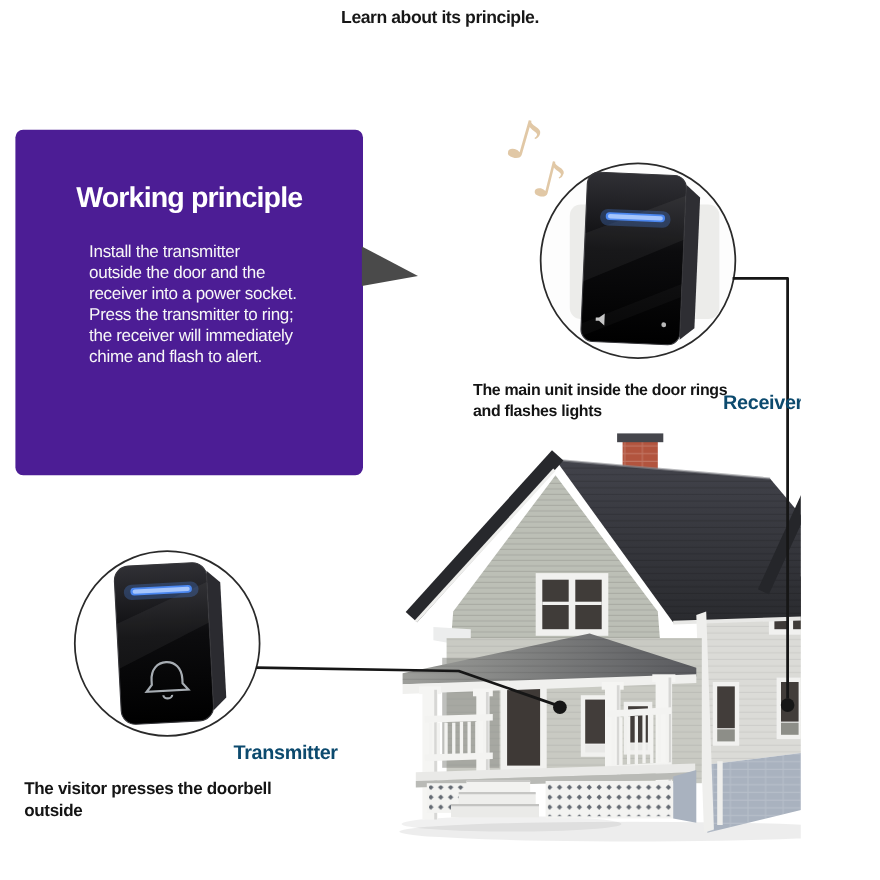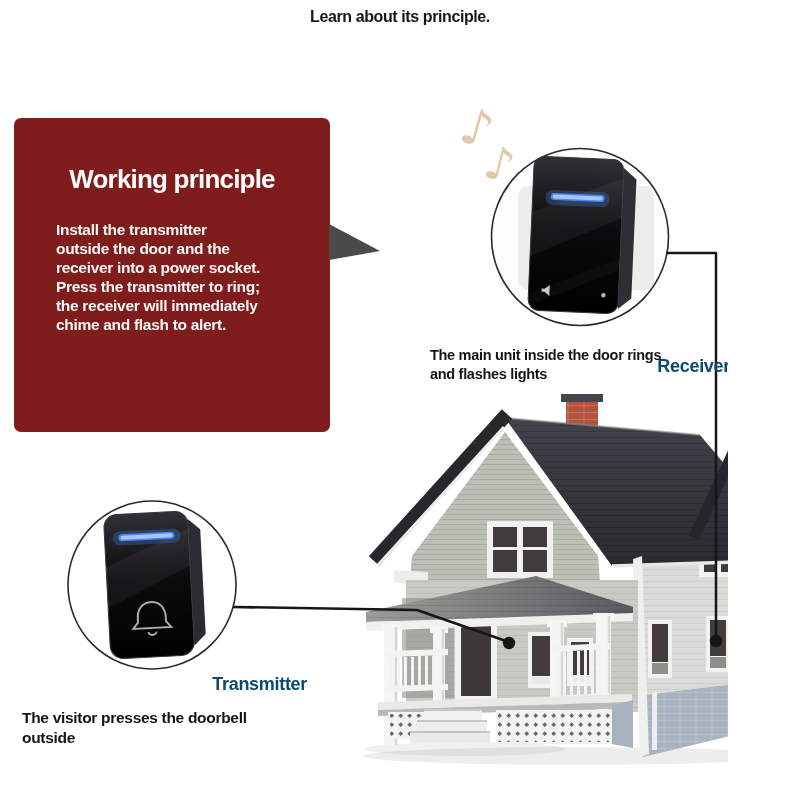--- a/index.html
+++ b/index.html
@@ -5,41 +5,41 @@
   html,body{margin:0;padding:0;background:#ffffff;}
   .stage{position:relative;width:728px;height:800px;background:#ffffff;overflow:hidden;
          font-family:"Liberation Sans", sans-serif;}
   .stage *{box-sizing:border-box;}
   .title{position:absolute;top:8px;left:0;width:800px;text-align:center;
          font-size:16px;font-weight:700;letter-spacing:-0.4px;color:#171717;}
   .info-box{position:absolute;left:14px;top:118px;width:316px;height:314px;
             border-radius:7px;}
   .info-heading{padding-top:46px;text-align:center;font-size:26px;font-weight:700;
                 letter-spacing:-0.8px;color:#ffffff;}
-  .info-body{margin-top:25px;padding-left:42px;padding-right:14px;font-size:15.5px;
-             font-weight:700;line-height:19px;letter-spacing:-0.3px;color:#f7f7f7;
-             white-space:pre-line;}
+  .info-body{margin-top:25px;padding-left:31px;padding-right:14px;font-size:15.5px;
+             font-weight:400;line-height:19px;letter-spacing:-0.3px;color:#f7f7f7;
+             white-space:pre-line;margin-left:36px;}
   .scene-svg{position:absolute;left:0;top:0;}
   .dev-label{position:absolute;text-align:right;font-size:18px;font-weight:700;
              letter-spacing:-0.3px;color:#0c4a6e;margin-top:34px;}
   .dev-desc{position:absolute;text-align:left;font-weight:700;color:#141414;
             white-space:pre-line;letter-spacing:-0.3px;}
   .receiver-label{left:430px;top:322px;width:300px;}
   .receiver-desc{left:430px;top:346px;width:300px;font-size:14.5px;line-height:18.5px;}
   .transmitter-label{left:7px;top:640px;width:300px;}
   .transmitter-desc{left:22px;top:708px;width:300px;font-size:15.5px;line-height:20px;}
 </style>
 </head>
 <body>
 
 <div class="stage">
 
   <div class="title">Learn about its principle.</div>
 
-  <div class="info-box" style="background: #7f1d1d;">
+  <div class="info-box" style="background: #4c1d95;">
     <div class="info-heading">Working principle</div>
     <div class="info-body">Install the transmitter
 outside the door and the
 receiver into a power socket.
 Press the transmitter to ring;
 the receiver will immediately
 chime and flash to alert.</div>
   </div>
 
   <svg class="scene-svg" width="800" height="800" viewBox="0 0 800 800">

